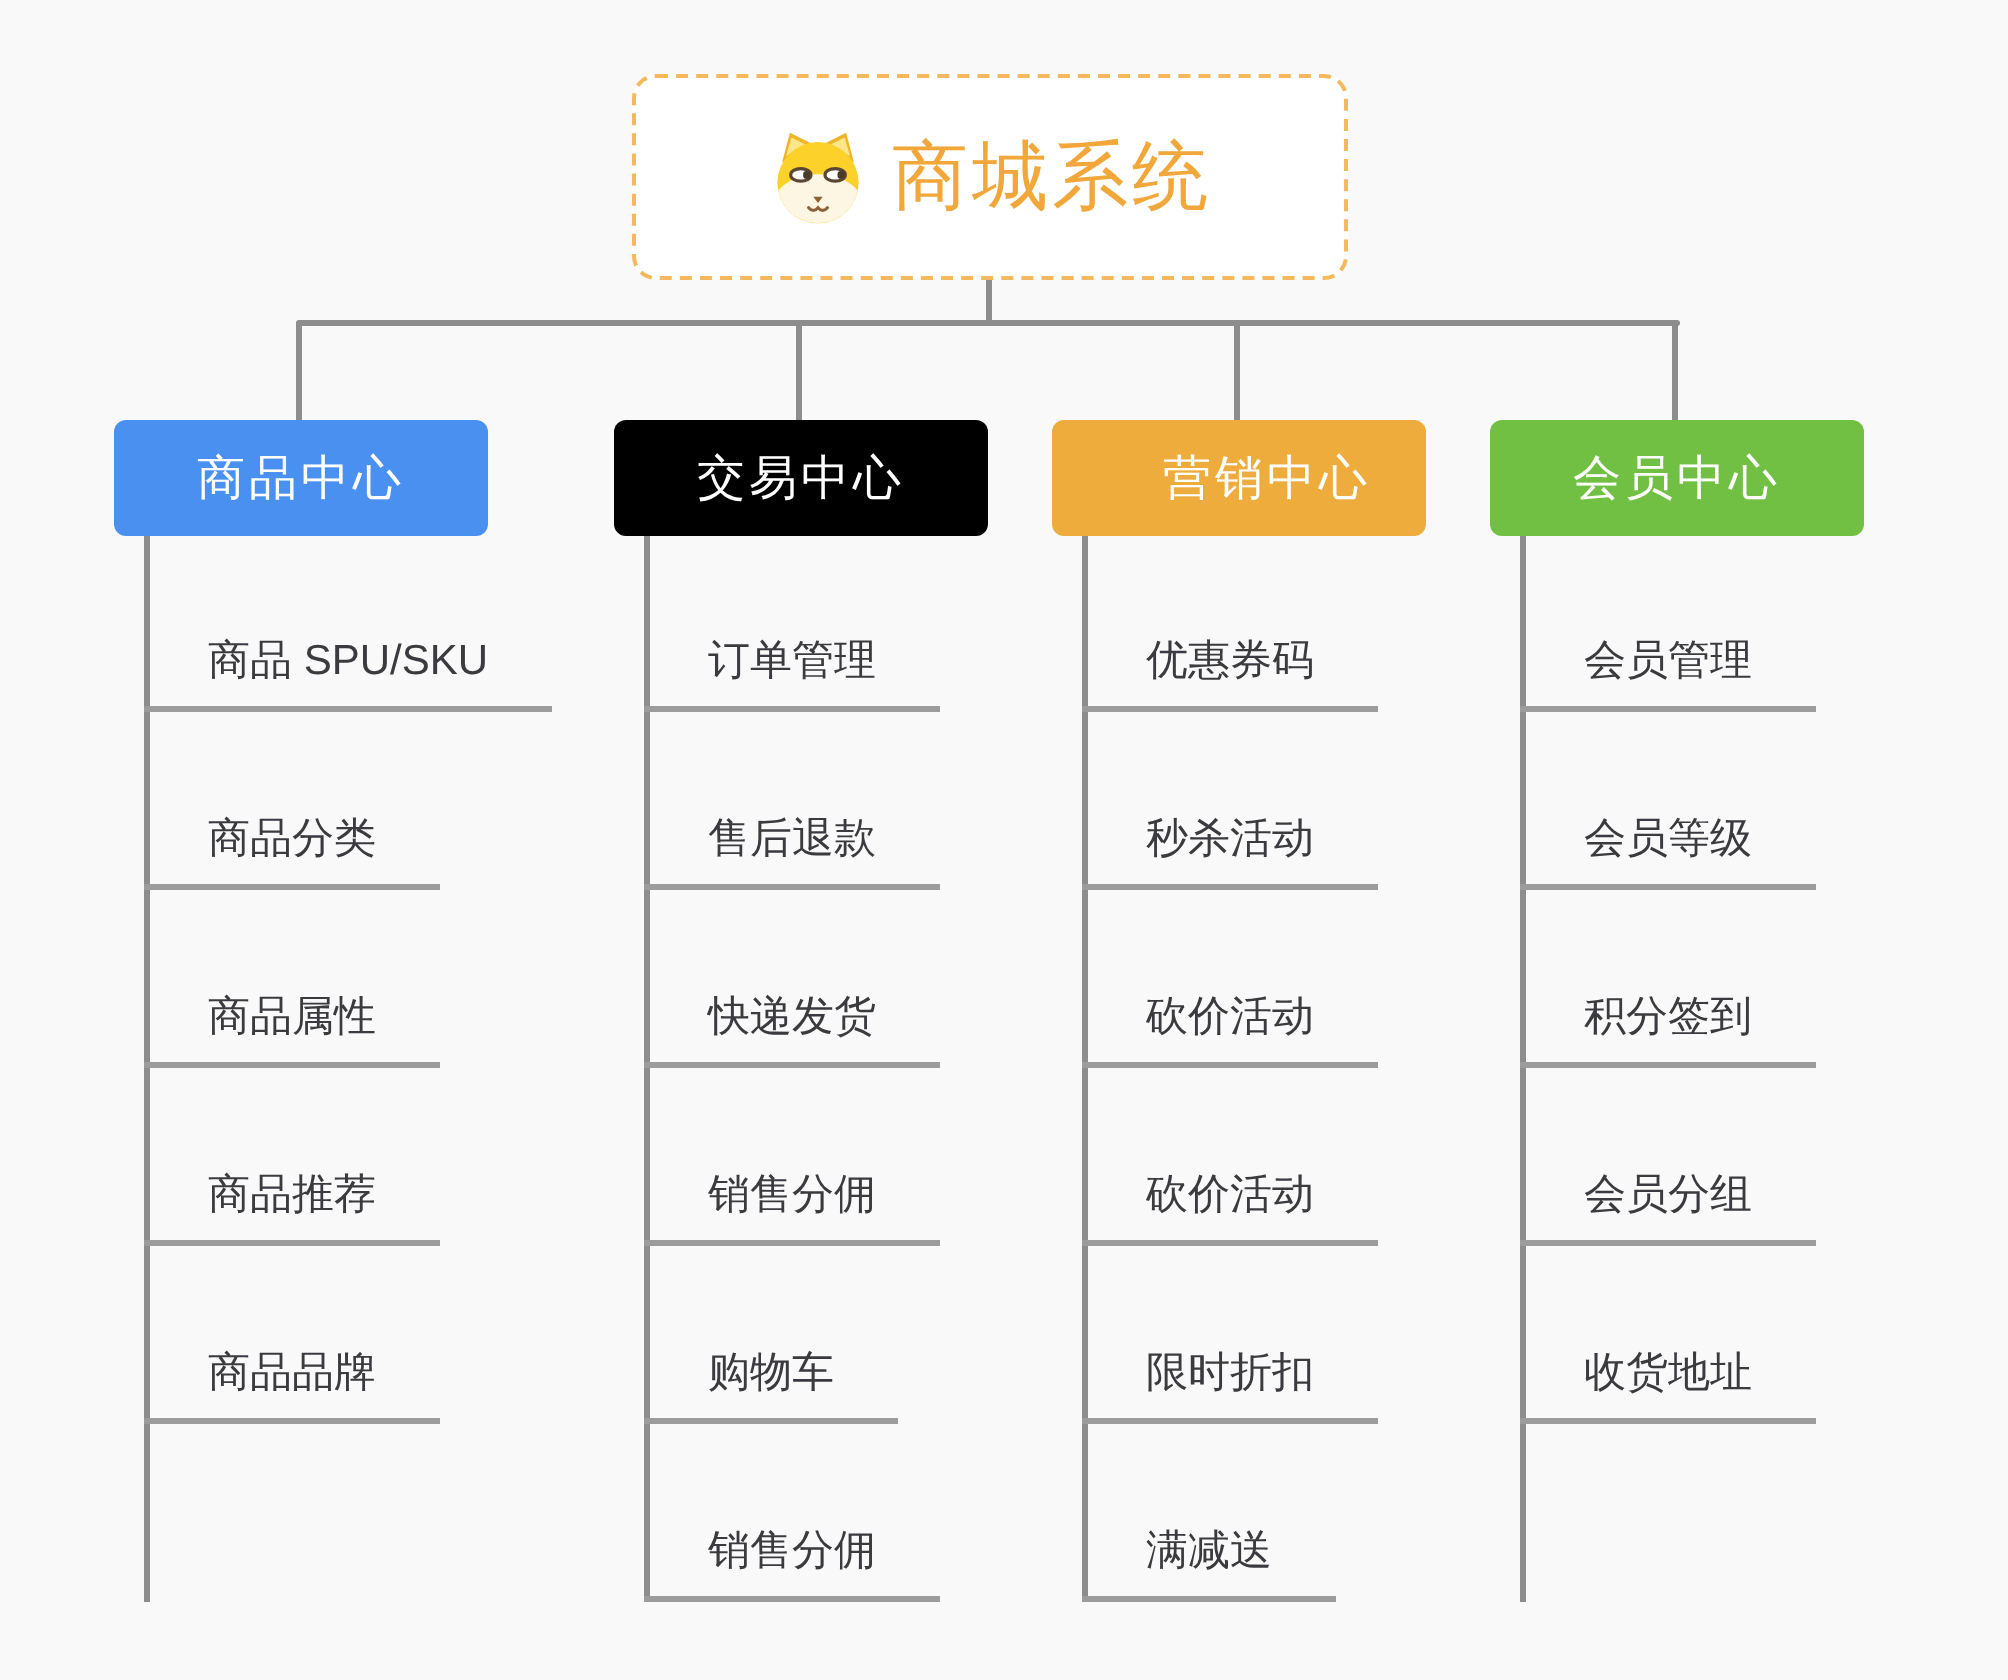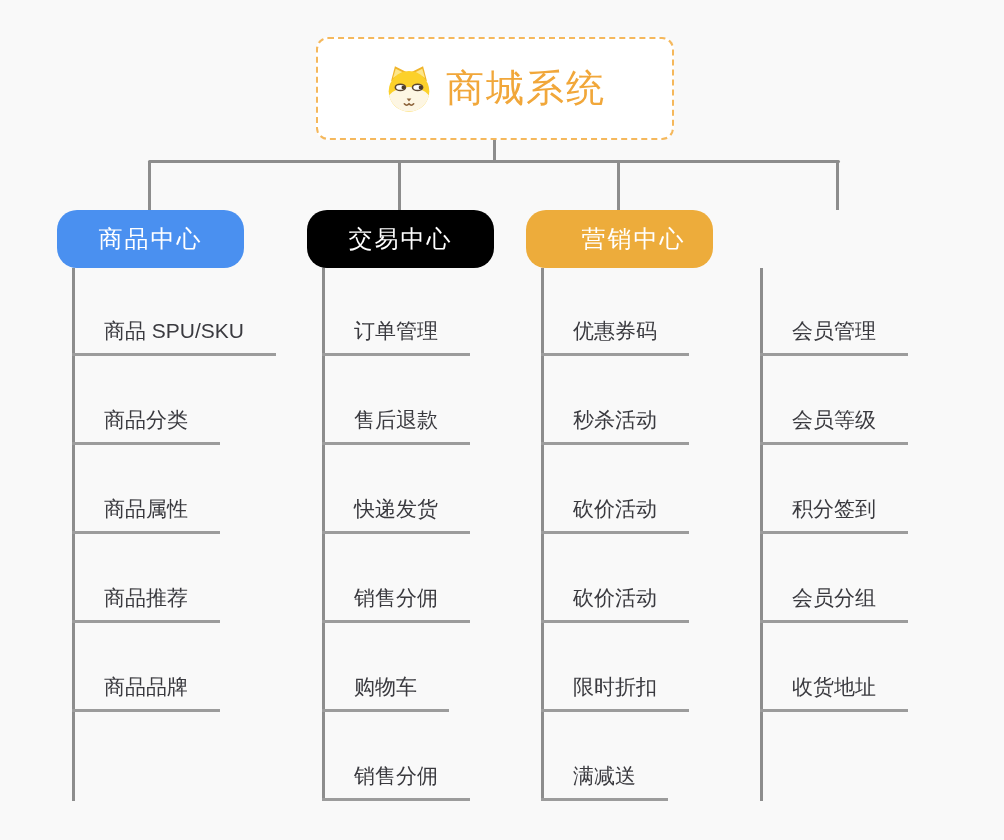--- a/index.html
+++ b/index.html
@@ -25,21 +25,21 @@
   .root-stem   { left:493px; top:140px; width:3px;  height:23px; }
   .h-line      { left:148px; top:160px; width:692px; height:3px; border-radius:2px; }
   .drop        { top:161px; width:3px; height:49px; }
   .drop-1 { left:148px; } .drop-2 { left:398px; } .drop-3 { left:617px; } .drop-4 { left:836px; }
 
   
   .branch { position:absolute; top:210px; width:240px; }
   .branch-1 { left:57px; } .branch-2 { left:307px; } .branch-3 { left:526px; } .branch-4 { left:745px; }
 
   .branch-header {
-    width:187px; height:58px; border-radius:20px;
+    width:187px; height:58px; border-radius:6px;
     display:flex; align-items:center; justify-content:center;
     color:#ffffff; font-size:24px; letter-spacing:2px;
     cursor:default;
   }
   .c-blue   { background:#4a90f0; }
   .c-red    { background:#000000; }
   .c-orange { background:#edac3b;padding-left:28px; }
   .c-green  { background:#71bf43; }
 
   .branch-trunk {
@@ -121,20 +121,21 @@
       <li>优惠券码</li>
       <li>秒杀活动</li>
       <li>砍价活动</li>
       <li>砍价活动</li>
       <li>限时折扣</li>
       <li>满减送</li>
     </ul>
   </div>
 
   <div class="branch branch-4">
+    <div class="branch-header c-green">会员中心</div>
     <div class="branch-trunk"></div>
     <ul class="branch-items">
       <li>会员管理</li>
       <li>会员等级</li>
       <li>积分签到</li>
       <li>会员分组</li>
       <li>收货地址</li>
     </ul>
   </div>
 

